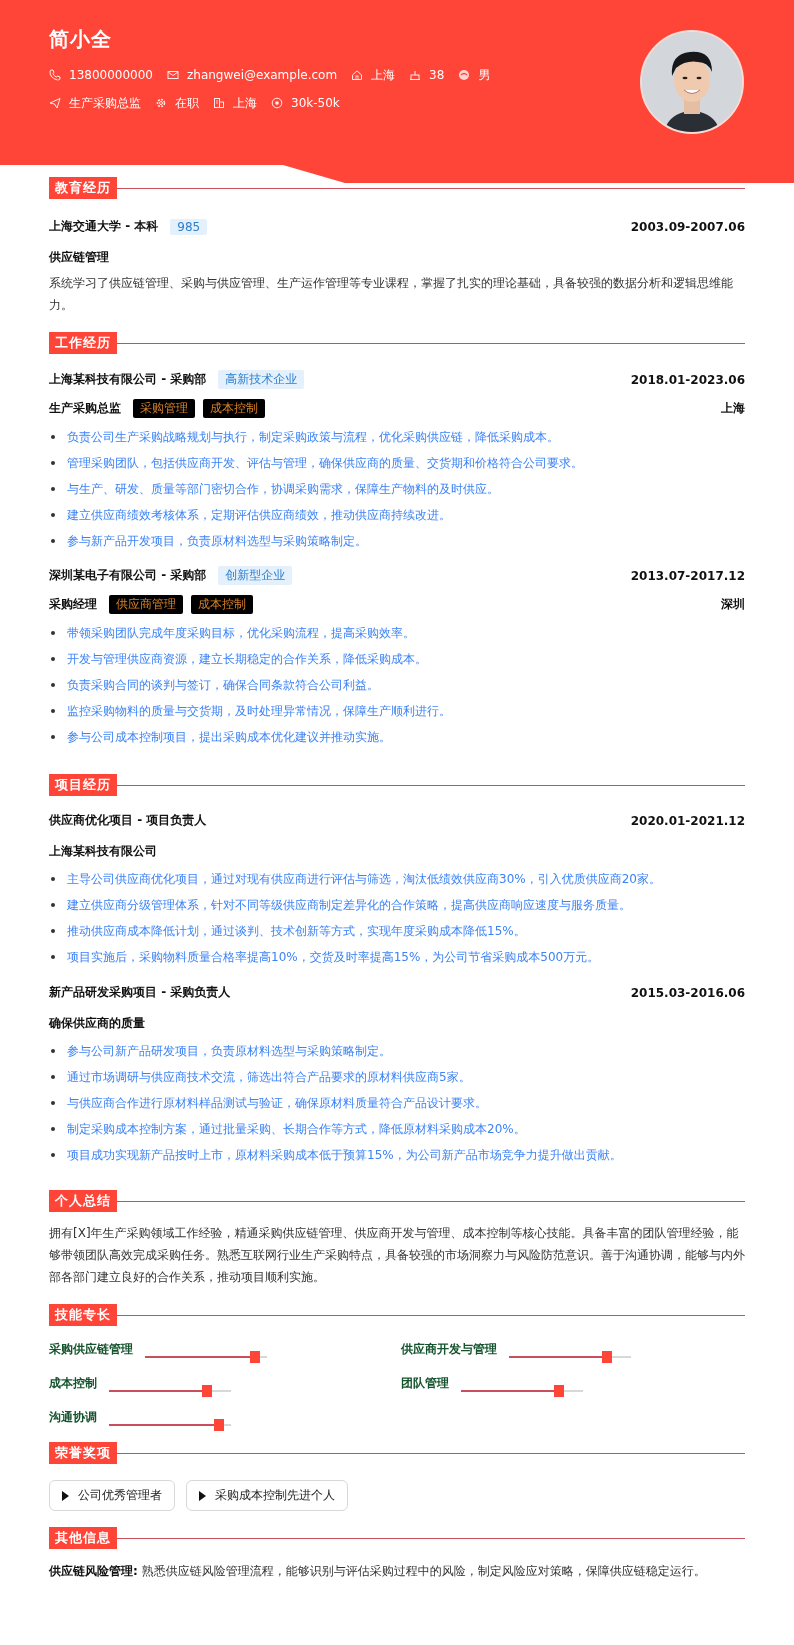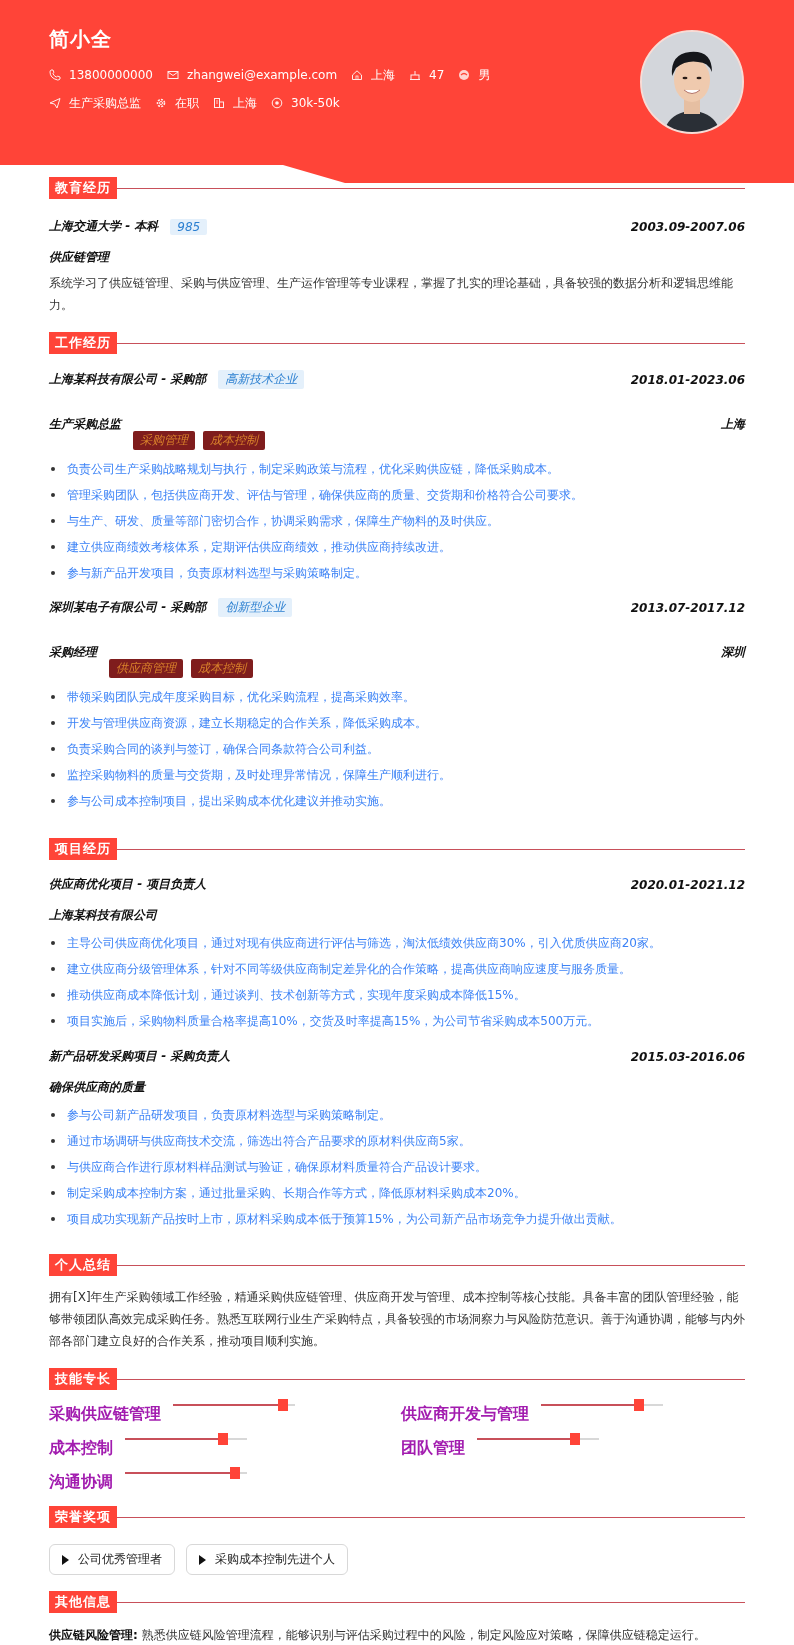--- a/index.html
+++ b/index.html
@@ -15,31 +15,31 @@
   .info-item { display: flex; align-items: center; margin-right: 14px; }
   .info-item svg { width: 12px; height: 12px; margin-right: 8px; opacity: 0.9; }
   .avatar { position: absolute; left: 640px; top: 30px; width: 104px; height: 104px; border-radius: 50%; border: 2px solid #f7dcd6; background: #d3d6db; overflow: hidden; }
 
   .content { position: absolute; left: 49px; top: 184px; width: 696px; }
   .section { margin-top: 0; }
   .sec-head { position: relative; height: 22px; display: flex; align-items: center; }
   .sec-title { background: #ff4438; color: #fff; font-size: 13px; font-weight: bold; padding: 2px 6px; height: 22px; line-height: 18px; letter-spacing: 1px; position: relative; z-index: 1; }
   .sec-line { flex: 1; height: 1px; background: #c8505a; }
 
-  .row { display: flex; justify-content: space-between; align-items: center; font-size: 12px; font-weight: bold; color: #111; font-style: italic; }
+  .row { display: flex; justify-content: space-between; align-items: center; font-size: 12px; font-weight: bold; color: #111; }
   .row .left { display: flex; align-items: center; }
   .tag-blue { background: #e4f0fb; color: #2b7fd0; font-weight: normal; font-size: 12px; padding: 1px 7px; margin-left: 12px; border-radius: 2px; }
-  .tag-orange { background: #7f1d1d; color: #d9822b; font-weight: normal; font-size: 12px; padding: 1px 7px; margin-left: 8px; border-radius: 2px; margin-top: 32px; }
+  .tag-orange { background: #000000; color: #d9822b; font-weight: normal; font-size: 12px; padding: 1px 7px; margin-left: 8px; border-radius: 2px; }
   .para { font-size: 12px; color: #333; line-height: 22px; }
   ul.bullets { list-style: none; }
   ul.bullets li { position: relative; font-size: 12px; color: #3b82f6; padding-left: 18px; height: 26px; line-height: 26px; }
   ul.bullets li::before { content: ""; position: absolute; left: 2px; top: 11px; width: 4px; height: 4px; border-radius: 50%; background: #333; }
 
   .skills { display: grid; grid-template-columns: 352px 344px; row-gap: 16px; }
-  .skill { display: flex; align-items: flex-start; font-size: 16px; font-weight: bold; color: #a21caf; height: 18px; }
+  .skill { display: flex; align-items: flex-end; font-size: 12px; font-weight: bold; color: #14532d; height: 18px; }
   .skill-track { position: relative; width: 122px; height: 2px; background: #d8d8d8; margin-left: 12px; }
   .skill-fill { position: absolute; left: 0; top: 0; height: 2px; background: #c8505a; }
   .skill-handle { position: absolute; top: -5px; width: 10px; height: 12px; background: #ff4438; margin-left: -5px; }
 
   .awards { display: flex; gap: 11px; }
   .award { display: flex; align-items: center; border: 1px solid #d8d8d8; border-radius: 6px; padding: 0 12px; height: 31px; font-size: 12px; color: #222; background: #fff; }
   .award .tri { width: 0; height: 0; border-top: 5px solid transparent; border-bottom: 5px solid transparent; border-left: 7px solid #111; margin-right: 9px; }
   .other { font-size: 12px; color: #333; }
   .other b { color: #111; }
 </style>
@@ -72,21 +72,21 @@
             <rect x="5" y="7" width="2" height="3.5" fill="none" stroke="#fff" stroke-width="0.8"></rect>
           </svg>
         <span>上海</span>
       </span>
       <span class="info-item">
         <svg viewBox="0 0 12 12">
             <rect x="2" y="6" width="8" height="4.5" fill="none" stroke="#fff" stroke-width="1"></rect>
             <line x1="1" y1="10.5" x2="11" y2="10.5" stroke="#fff" stroke-width="1"></line>
             <line x1="6" y1="2" x2="6" y2="6" stroke="#fff" stroke-width="1"></line>
           </svg>
-        <span>47</span>
+        <span>38</span>
       </span>
       <span class="info-item">
         <svg viewBox="0 0 12 12">
             <circle cx="6" cy="6" r="5" fill="#fff" opacity="0.85"></circle>
             <path d="M3 6 Q6 3 9 6" fill="none" stroke="#ff4438" stroke-width="1.2"></path>
           </svg>
         <span>男</span>
       </span>
     </div>
     <div class="info-row">

